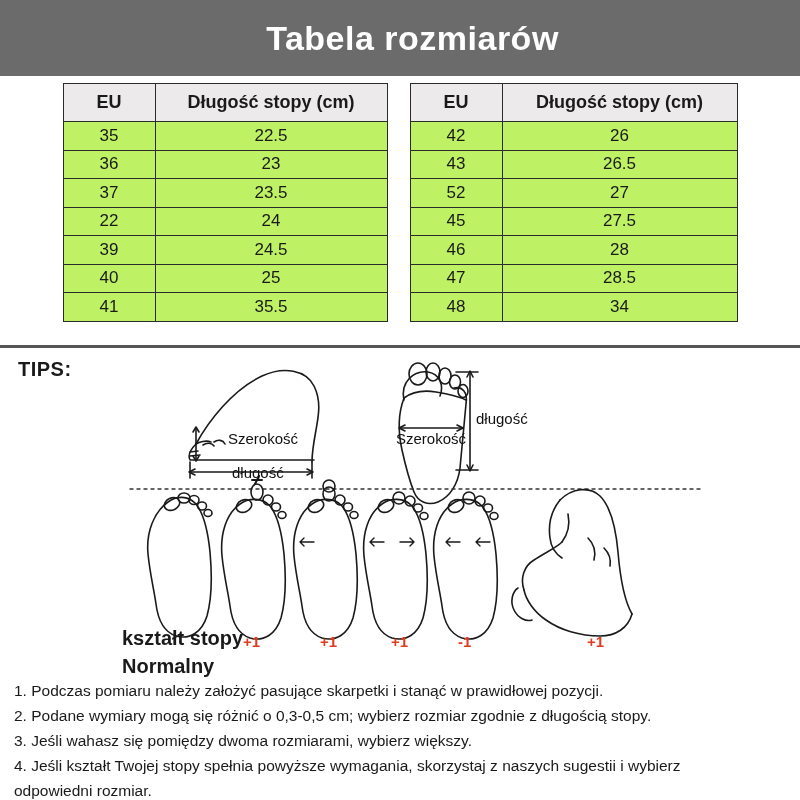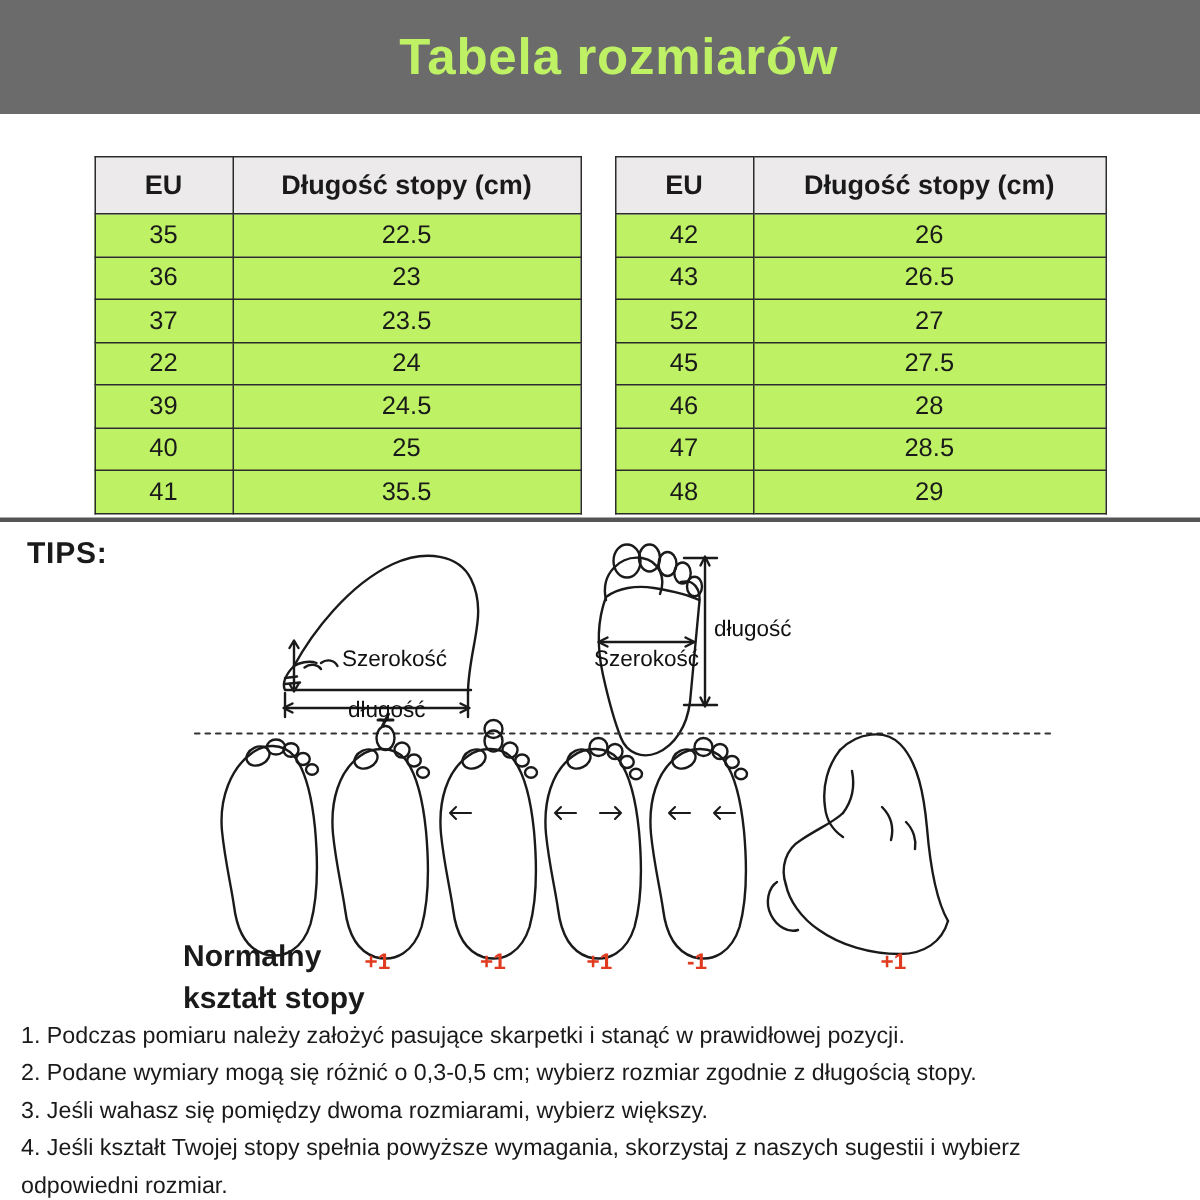--- a/index.html
+++ b/index.html
@@ -16,33 +16,33 @@
 
   
   .header {
     height: 76px;
     background: #6b6b6b;
     display: flex;
     align-items: center;
     justify-content: center;
   }
   .header-title {
-    color: #bef264;
+    color: #ffffff;
     font-size: 34px;
     font-weight: bold;
     letter-spacing: 0.5px;
     margin-left: 25px;
   }
 
   
   .tables-wrap {
     display: flex;
     justify-content: center;
     gap: 22px;
-    padding: 28px 0 0 0;
+    padding: 7px 0 0 0;
   }
   table.size-table {
     border-collapse: collapse;
     table-layout: fixed;
   }
   table.size-table th,
   table.size-table td {
     border: 1px solid #2b2b2b;
     text-align: center;
     font-size: 17px;
@@ -208,21 +208,21 @@
       <tr>
         <td>46</td>
         <td>28</td>
       </tr>
       <tr>
         <td>47</td>
         <td>28.5</td>
       </tr>
       <tr>
         <td>48</td>
-        <td>29</td>
+        <td>34</td>
       </tr>
     </tbody>
   </table>
 
 </div>
 
 <div class="divider"></div>
 
 <div class="tips-label">TIPS:</div>
 
@@ -363,22 +363,22 @@
     </g>
   </g>
 
   <text x="228" y="92" font-family="Liberation Sans, sans-serif" font-size="15" fill="#111">Szerokość</text>
   <text x="232" y="126" font-family="Liberation Sans, sans-serif" font-size="15" fill="#111">długość</text>
   <text x="396" y="92" font-family="Liberation Sans, sans-serif" font-size="15" fill="#111">Szerokość</text>
   <text x="476" y="72" font-family="Liberation Sans, sans-serif" font-size="15" fill="#111">długość</text>
 </svg>
 
 <div class="normal-label">
+  <div>kształt stopy</div>
   <div>Normalny</div>
-  <div>kształt stopy</div>
 </div>
 <div class="plus-label p1">+1</div>
 <div class="plus-label p2">+1</div>
 <div class="plus-label p3">+1</div>
 <div class="plus-label p4">-1</div>
 <div class="plus-label p5">+1</div>
 
 <div class="notes">
   <p>1. Podczas pomiaru należy założyć pasujące skarpetki i stanąć w prawidłowej pozycji.</p>
   <p>2. Podane wymiary mogą się różnić o 0,3-0,5 cm; wybierz rozmiar zgodnie z długością stopy.</p>

